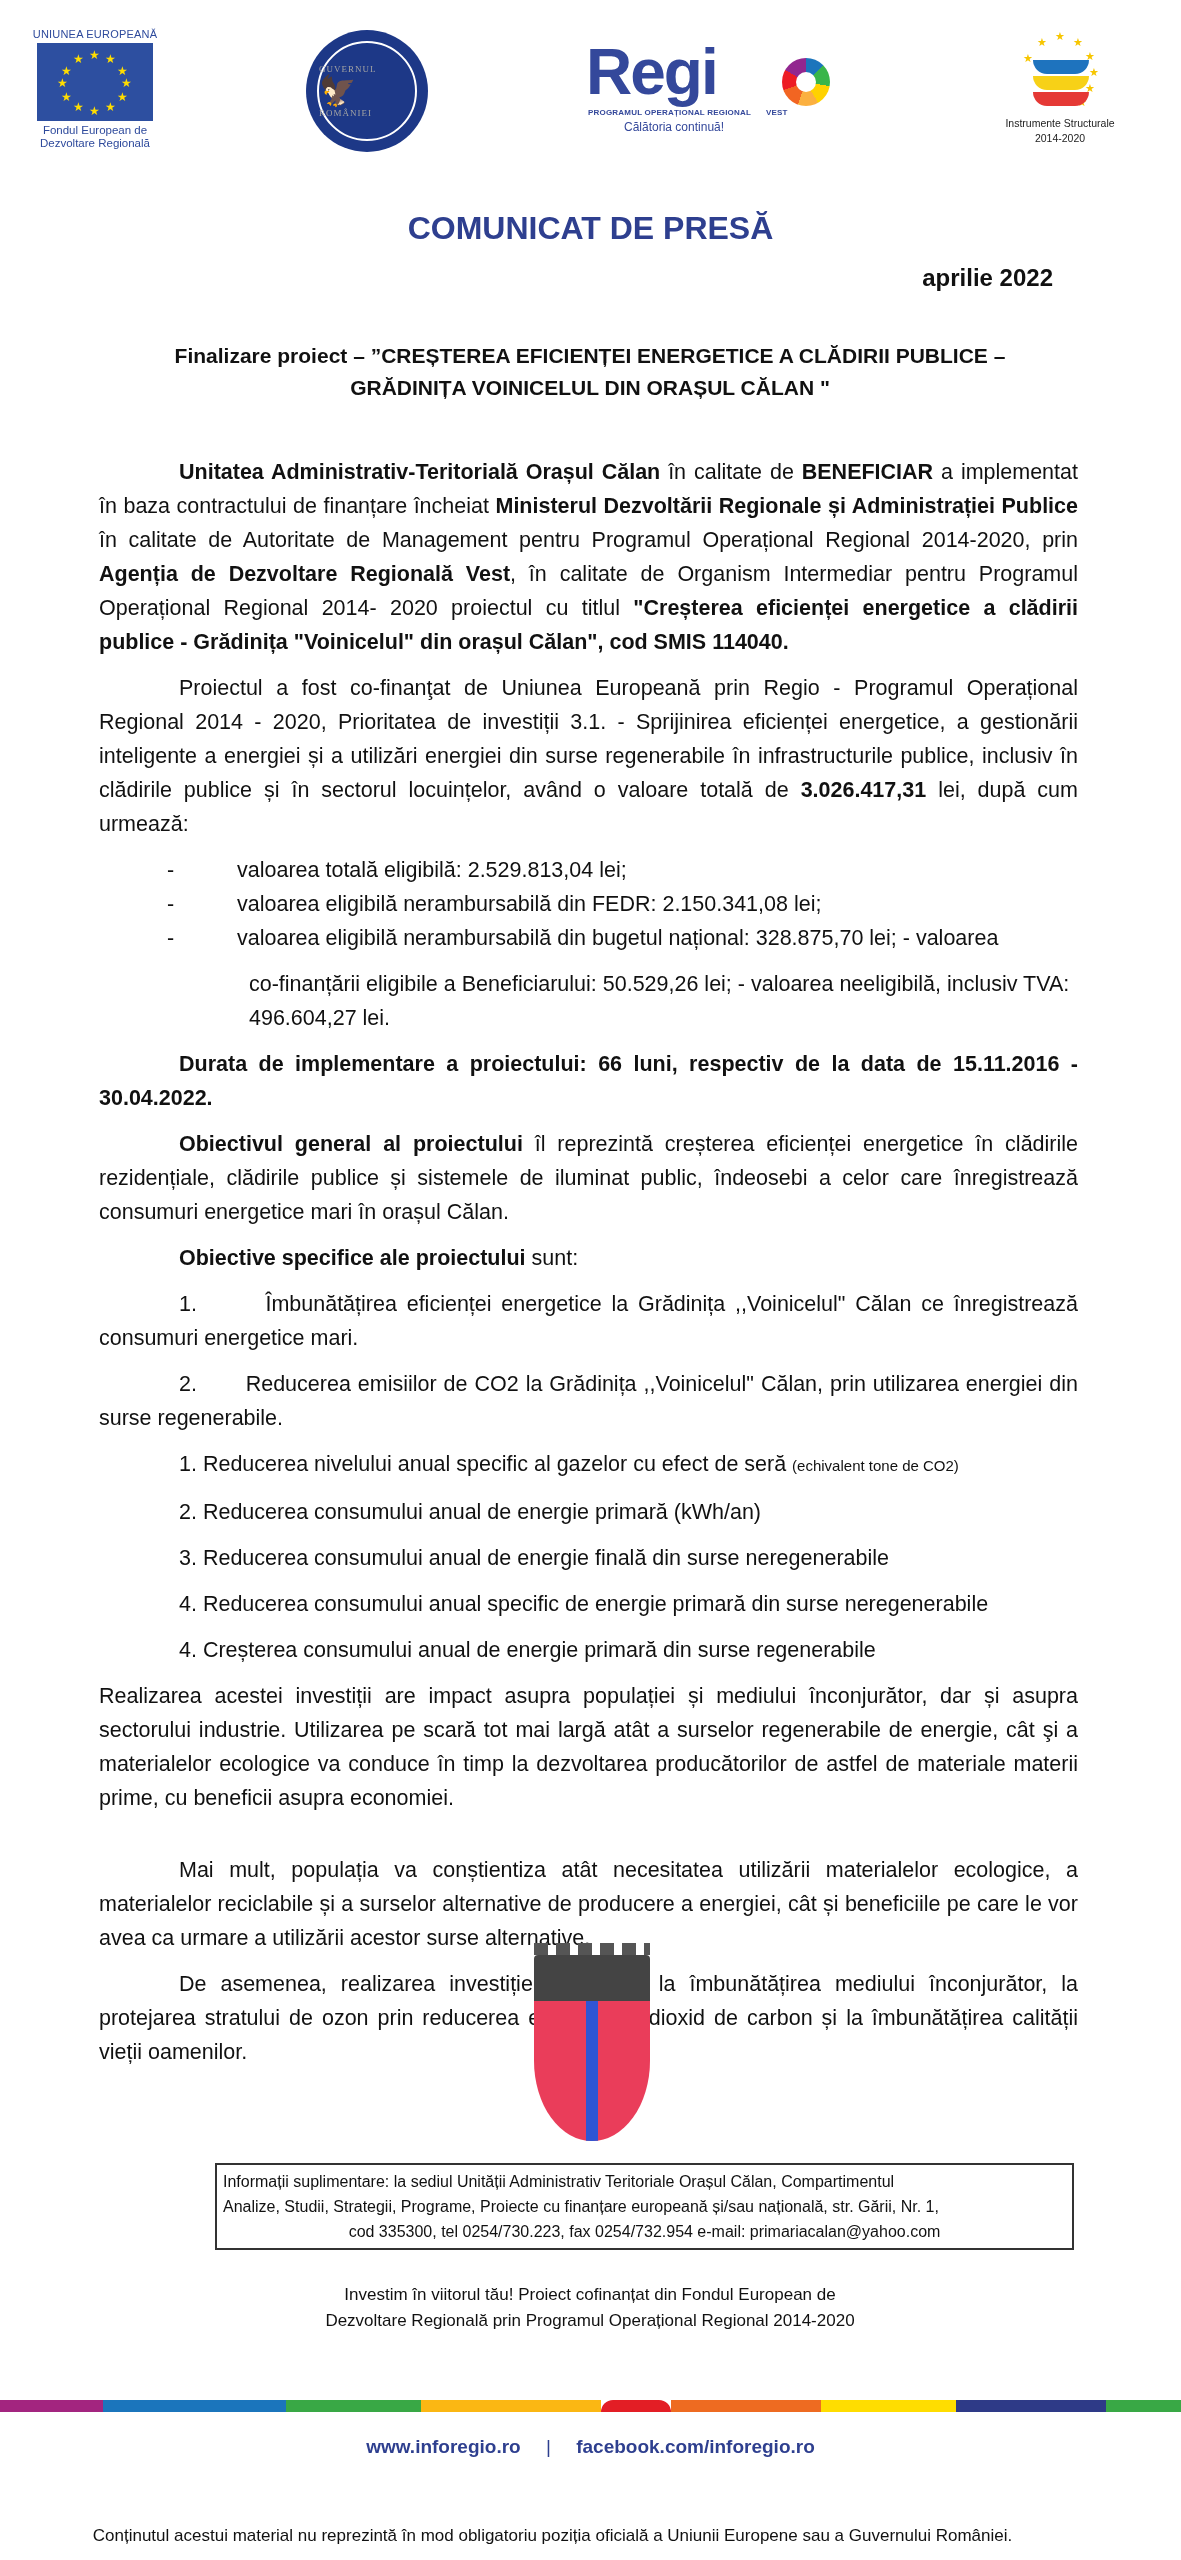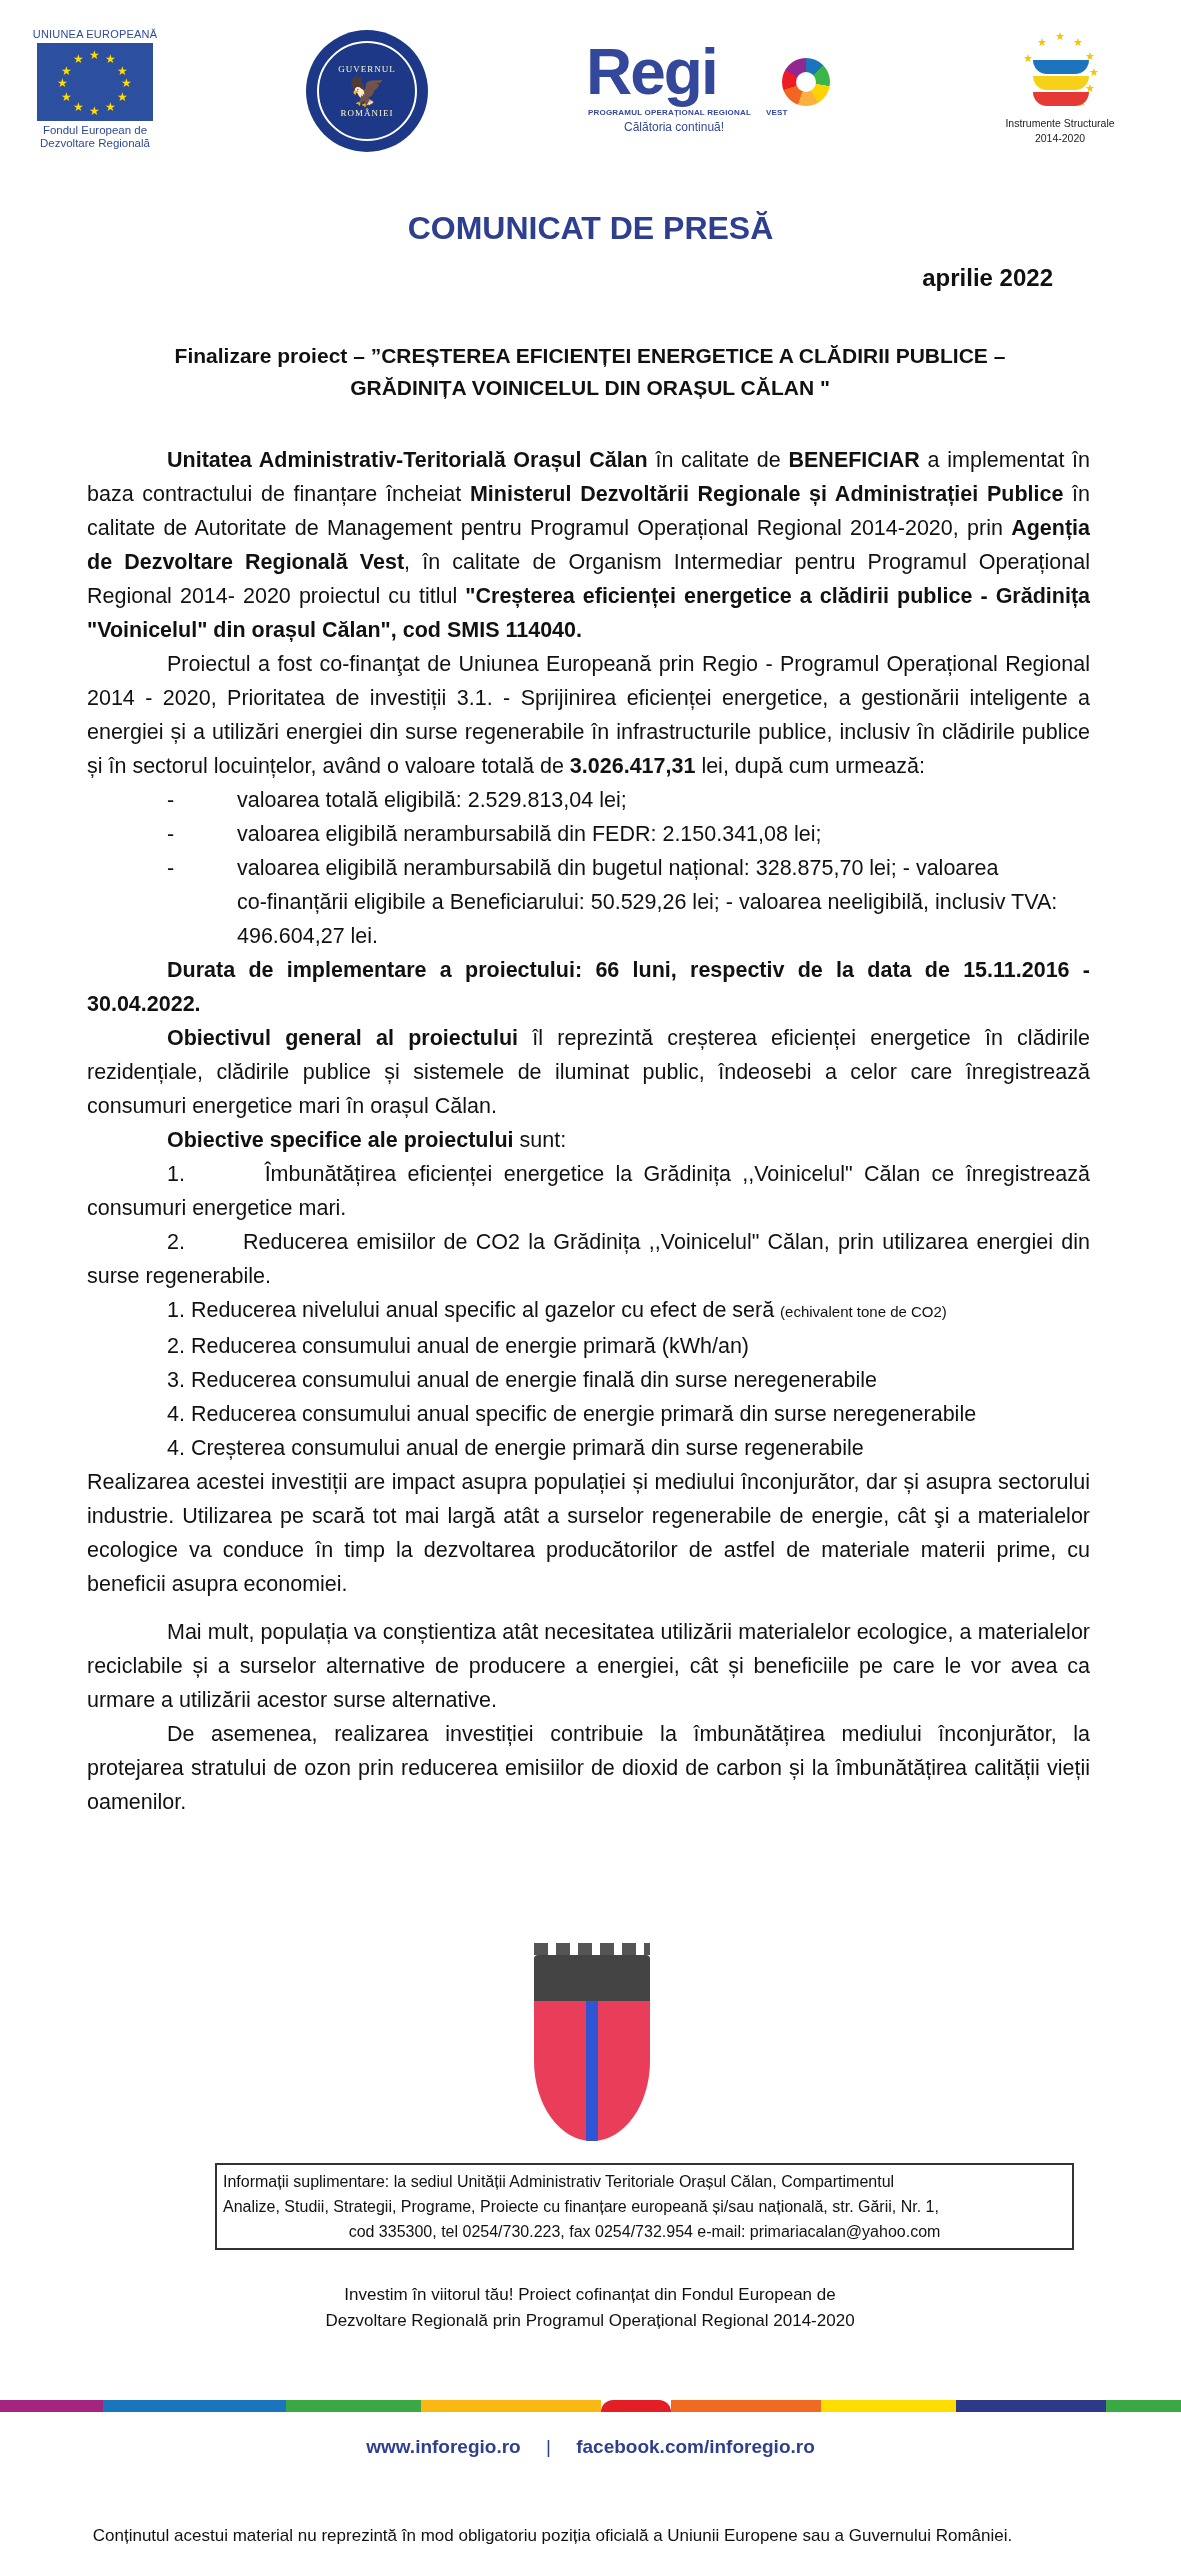--- a/index.html
+++ b/index.html
@@ -10,21 +10,21 @@
   
   .eu-logo { left: 30px; top: 28px; width: 130px; text-align: center; }
   .eu-top { font-size: 11px; color: #2e4a9c; letter-spacing: 0.2px; }
   .eu-flag { width: 116px; height: 78px; background: #2d4fa0; margin: 3px auto 3px; position: relative; }
   .eu-flag .star { position: absolute; color: #ffdd00; font-size: 12px; line-height: 12px; }
   .eu-bottom { font-size: 11.5px; color: #2e4a9c; line-height: 13px; }
 
   .gov-logo { left: 306px; top: 30px; width: 122px; height: 122px; border-radius: 50%;
               background: #1d3887; display: flex; align-items: center; justify-content: center; }
   .gov-inner { width: 96px; height: 96px; border-radius: 50%; border: 2px solid #fff;
-               display: flex; align-items: center; justify-content: center; flex-direction: column; color: #fef9c3; }
+               display: flex; align-items: flex-start; justify-content: center; flex-direction: column; color: #a3a3a3; }
   .gov-text { font-family: "Liberation Serif", serif; font-size: 9px; letter-spacing: 1px; }
   .gov-eagle { font-size: 30px; line-height: 34px; }
 
   .regio-logo { left: 586px; top: 40px; width: 260px; height: 110px; }
   .regio-word { position: absolute; left: 0; top: 0; font-size: 64px; font-weight: bold; color: #34489b;
                 letter-spacing: -2px; line-height: 64px; }
   .regio-wheel { position: absolute; left: 196px; top: 18px; width: 48px; height: 48px; border-radius: 50%;
                  background: conic-gradient(#1b75bc 0 45deg,#39b54a 45deg 100deg,#ffd200 100deg 150deg,#fbb040 150deg 200deg,#f26522 200deg 250deg,#ed1c24 250deg 300deg,#92278f 300deg 360deg); }
   .regio-wheel::after { content: ""; position: absolute; left: 14px; top: 14px; width: 20px; height: 20px; border-radius: 50%; background: #fff; }
   .regio-prog { position: absolute; left: 2px; top: 68px; font-size: 8px; font-weight: bold; color: #34489b; letter-spacing: 0.2px; width: 240px; }
@@ -37,21 +37,21 @@
   .is-text { font-size: 10.5px; color: #222; line-height: 13px; margin-top: 2px; }
   .is-star { position: absolute; color: #f7c600; font-size: 11px; }
 
   
   .title { left: 0; width: 1181px; top: 210px; text-align: center; font-size: 32px; font-weight: bold; color: #2e3f8f; }
   .date { right: 128px; top: 264px; font-size: 24px; font-weight: bold; }
   .subtitle { left: 140px; width: 900px; top: 340px; text-align: center; font-size: 21px; font-weight: bold; line-height: 32px; }
 
   
   .body { left: 87px; width: 1003px; top: 443px; font-size: 21.5px; line-height: 34px; }
-  .body p { margin: 0; text-align: justify; }
+  .body p { margin: 12px; text-align: justify; }
   .body .ind { text-indent: 80px; }
   .body b { font-weight: bold; }
   .dash-item { display: flex; padding-left: 80px; }
   .dash-item .dash { width: 70px; flex: none; }
   .dash-cont { padding-left: 150px; }
   .num-item { padding-left: 80px; }
   .small { font-size: 15px; }
   .gap { height: 14px; }
 
   

